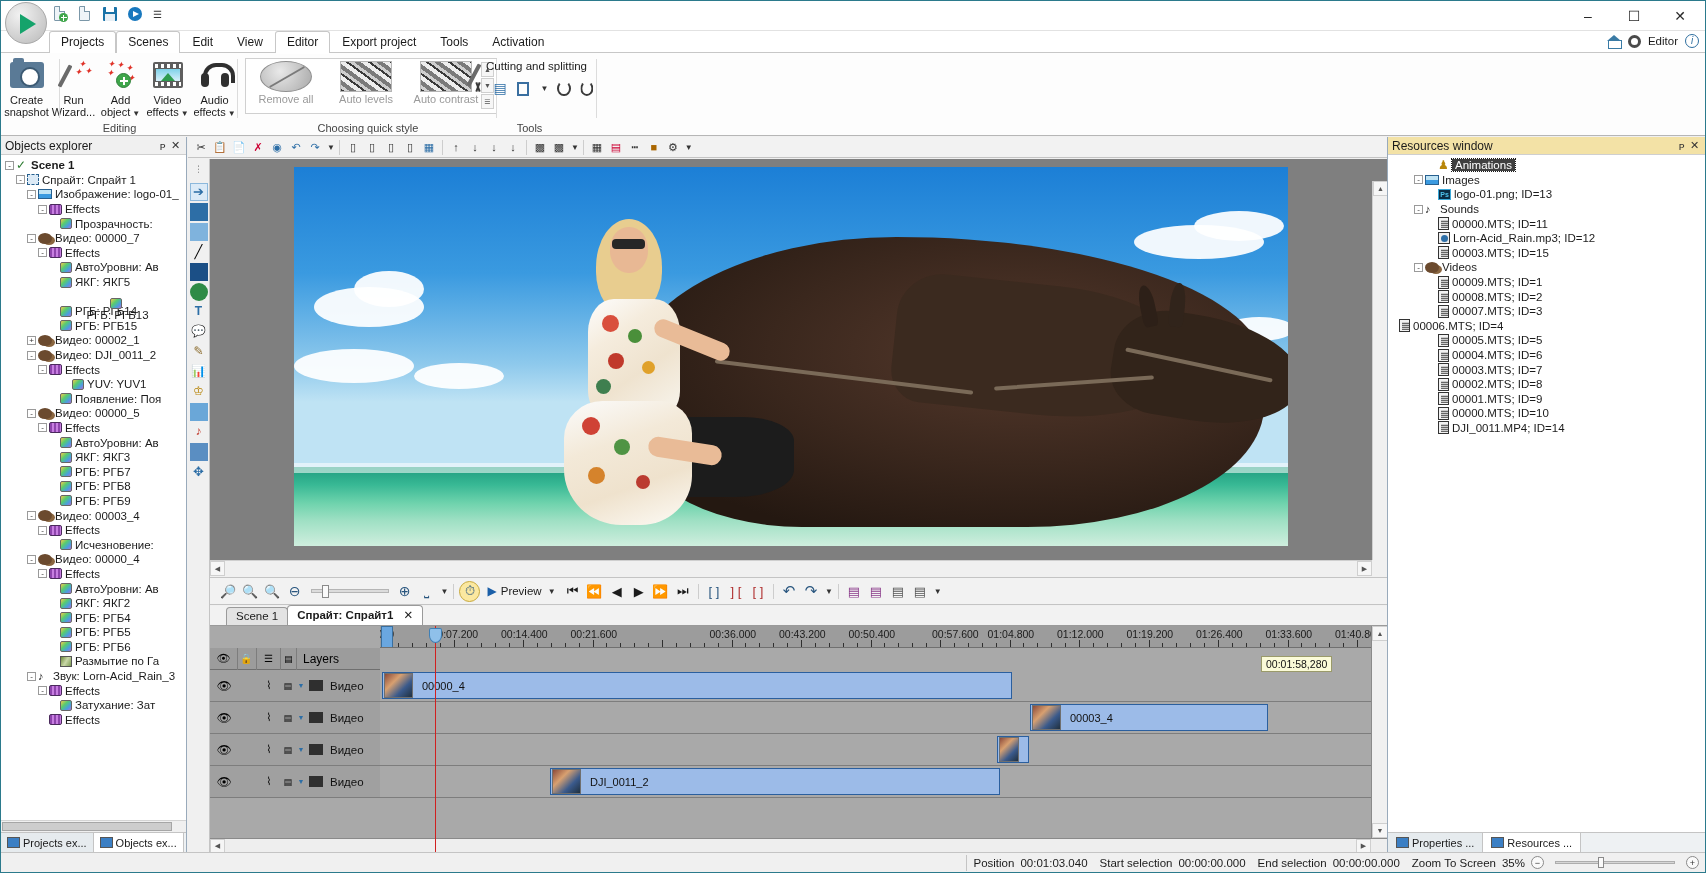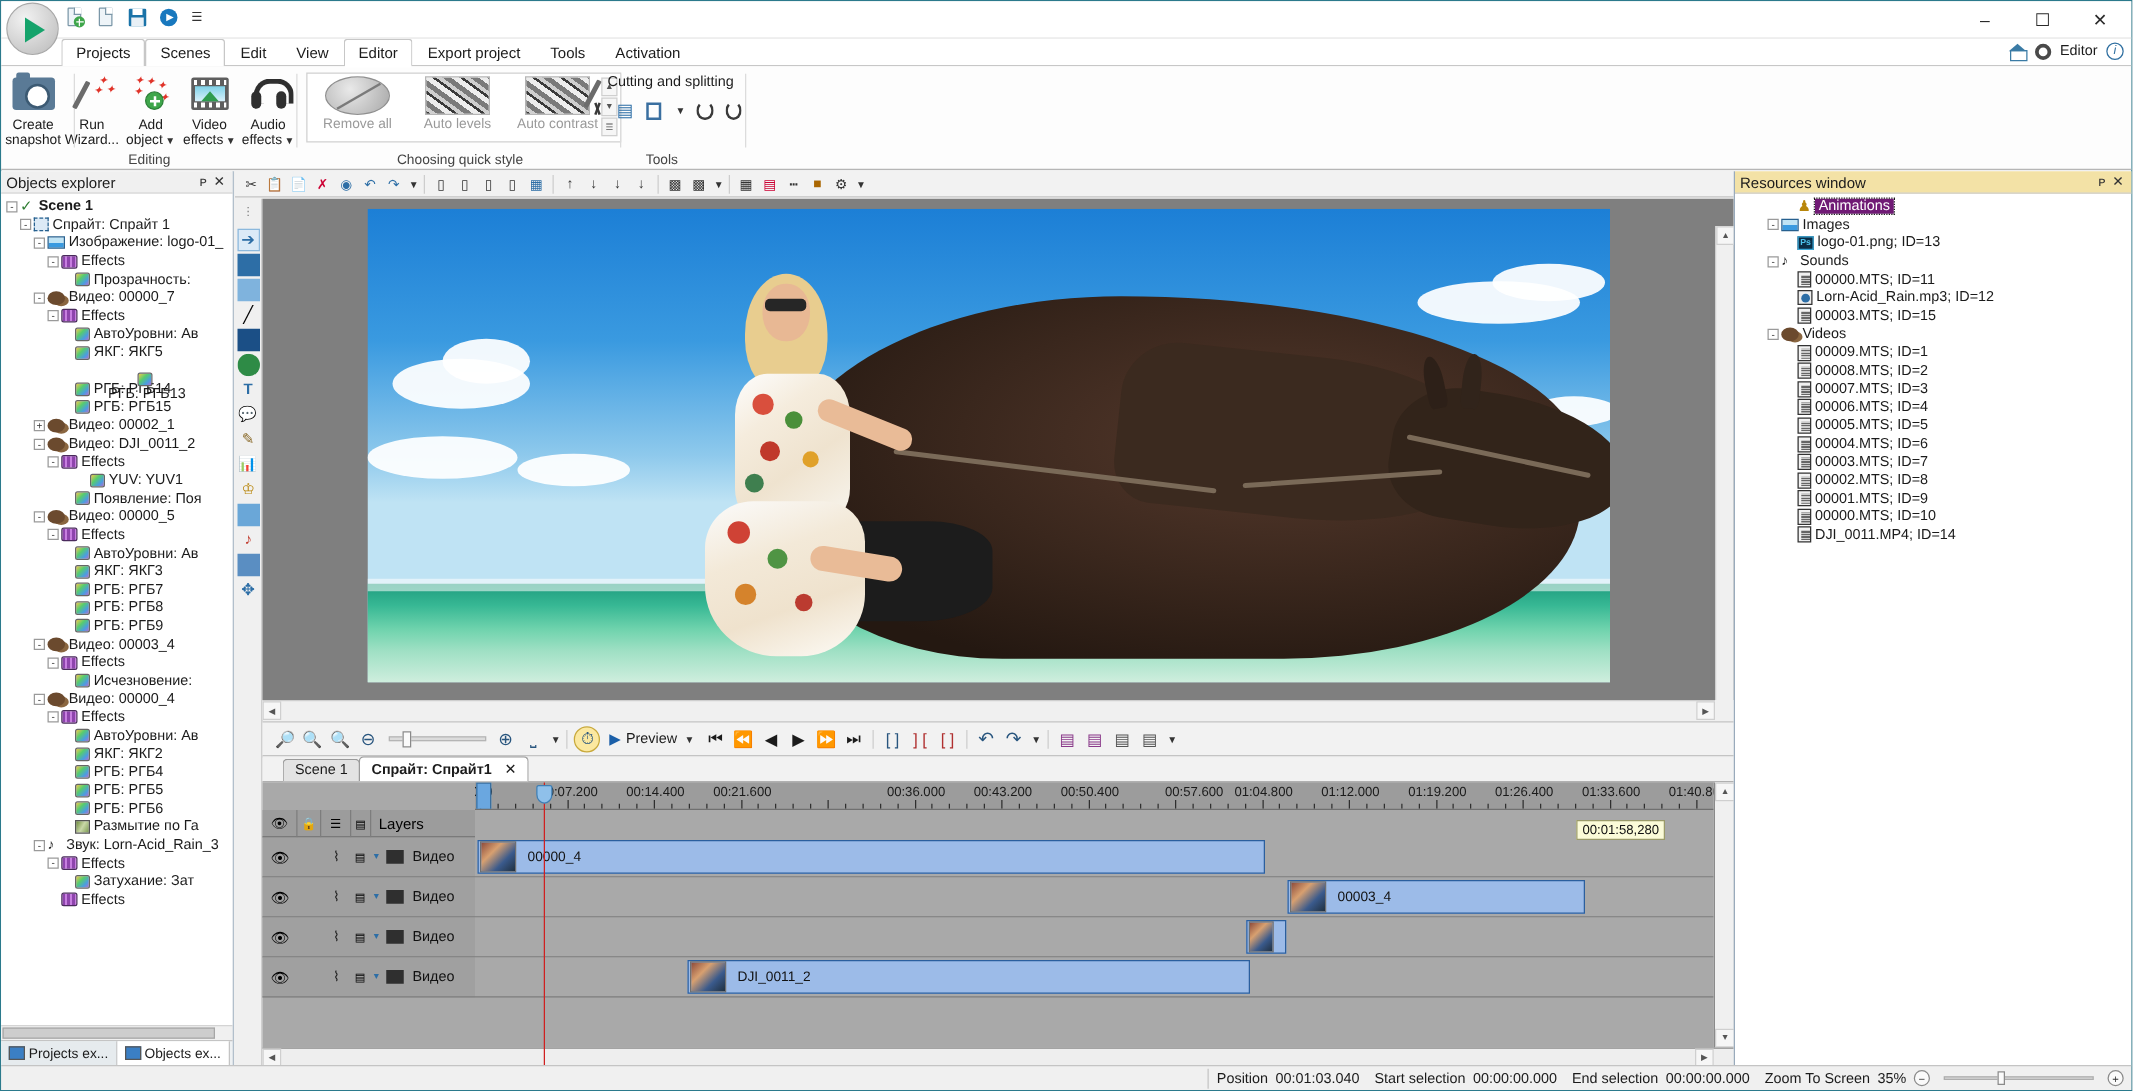--- a/index.html
+++ b/index.html
@@ -255,21 +255,21 @@
              padding:1px 4px; color:#111; z-index:20; white-space:nowrap;}
   .tlsv { position:absolute; right:0; top:0; bottom:0; width:16px; background:#f0f0f0; border-left:1px solid #8a8a8a;}
   .tlsh { position:absolute; left:0; right:0; bottom:0; height:14px; background:#eee; border-top:1px solid #8a8a8a;}
 
   
   .rpanel { position:absolute; right:0; top:0; width:318px; bottom:0; background:#fff;
             border-left:1px solid #9ab; display:flex; flex-direction:column; }
   .rhdr { height:18px; background:#f3e2a6; border-bottom:1px solid #cfcfcf;
           display:flex; align-items:center; padding:0 4px; font-size:12px; color:#1b1b1b; }
   .rtree { flex:1; padding-top:3px; overflow:hidden; }
-  .selhl { background:#701a75; color:#fff; padding:0 3px; outline:1px dotted #1b1b1b;}
+  .selhl { background:#404040; color:#fff; padding:0 3px; outline:1px dotted #1b1b1b;}
   .rbtabs { height:20px; background:#eef1f3; border-top:1px solid #c4c4c4; display:flex; }
   .rbtab { display:flex; align-items:center; gap:3px; padding:0 8px; font-size:11px;
            color:#1b1b1b; border-right:1px solid #c4c4c4; background:#e6ebee; }
   .rbtab.active{background:#fff;}
 
   
   .status { position:absolute; left:0; right:0; bottom:0; height:20px; background:#f0f0f0;
             border-top:1px solid #c4c4c4; display:flex; align-items:center; font-size:11.5px; color:#1b1b1b; }
   .stsec { padding:0 6px; display:flex; align-items:center; gap:6px; }
   .stdiv { width:1px; height:16px; background:#c4c4c4; }
@@ -1066,21 +1066,21 @@
             </span>
             <span>00008.MTS; ID=2</span>
           </div>
           <div class="tnode" style="padding-left: 39px;">
             <span class="exp none"></span>
             <span class="tico" style="display: inline-block; position: relative; width: 11px; height: 13px; border: 1px solid rgb(51, 51, 51); background: rgb(242, 242, 242); margin-right: 3px;">
               <i style="position: absolute; left: 1.5px; top: 2px; width: 7px; height: 8px; background: repeating-linear-gradient(0deg, rgb(102, 102, 102) 0px, rgb(102, 102, 102) 1px, rgb(204, 204, 204) 1px, rgb(204, 204, 204) 2px);"></i>
             </span>
             <span>00007.MTS; ID=3</span>
           </div>
-          <div class="tnode" style="padding-left: 39px;">
+          <div class="tnode" style="">
             <span class="exp none"></span>
             <span class="tico" style="display: inline-block; position: relative; width: 11px; height: 13px; border: 1px solid rgb(51, 51, 51); background: rgb(242, 242, 242); margin-right: 3px;">
               <i style="position: absolute; left: 1.5px; top: 2px; width: 7px; height: 8px; background: repeating-linear-gradient(0deg, rgb(102, 102, 102) 0px, rgb(102, 102, 102) 1px, rgb(204, 204, 204) 1px, rgb(204, 204, 204) 2px);"></i>
             </span>
             <span>00006.MTS; ID=4</span>
           </div>
           <div class="tnode" style="padding-left: 39px;">
             <span class="exp none"></span>
             <span class="tico" style="display: inline-block; position: relative; width: 11px; height: 13px; border: 1px solid rgb(51, 51, 51); background: rgb(242, 242, 242); margin-right: 3px;">
               <i style="position: absolute; left: 1.5px; top: 2px; width: 7px; height: 8px; background: repeating-linear-gradient(0deg, rgb(102, 102, 102) 0px, rgb(102, 102, 102) 1px, rgb(204, 204, 204) 1px, rgb(204, 204, 204) 2px);"></i>
@@ -1123,20 +1123,30 @@
             <span>00000.MTS; ID=10</span>
           </div>
           <div class="tnode" style="padding-left: 39px;">
             <span class="exp none"></span>
             <span class="tico" style="display: inline-block; position: relative; width: 11px; height: 13px; border: 1px solid rgb(51, 51, 51); background: rgb(242, 242, 242); margin-right: 3px;">
               <i style="position: absolute; left: 1.5px; top: 2px; width: 7px; height: 8px; background: repeating-linear-gradient(0deg, rgb(102, 102, 102) 0px, rgb(102, 102, 102) 1px, rgb(204, 204, 204) 1px, rgb(204, 204, 204) 2px);"></i>
             </span>
             <span>DJI_0011.MP4; ID=14</span>
           </div>
         </div>
+      <div class="rbtabs">
+        <div class="rbtab">
+          <span class="icon-sq" style="background:#3b7fc4;"></span>
+          <span>Properties ...</span>
+        </div>
+        <div class="rbtab active">
+          <span class="icon-sq" style="background:#3b7fc4;"></span>
+          <span>Resources ...</span>
+        </div>
+      </div>
     </div>
   </div>
 
   <div class="status">
     <div style="flex:1;"></div>
     <div class="stdiv"></div>
     <div class="stsec">
       <span>Position</span>
       <span>00:01:03.040</span>
     </div>

